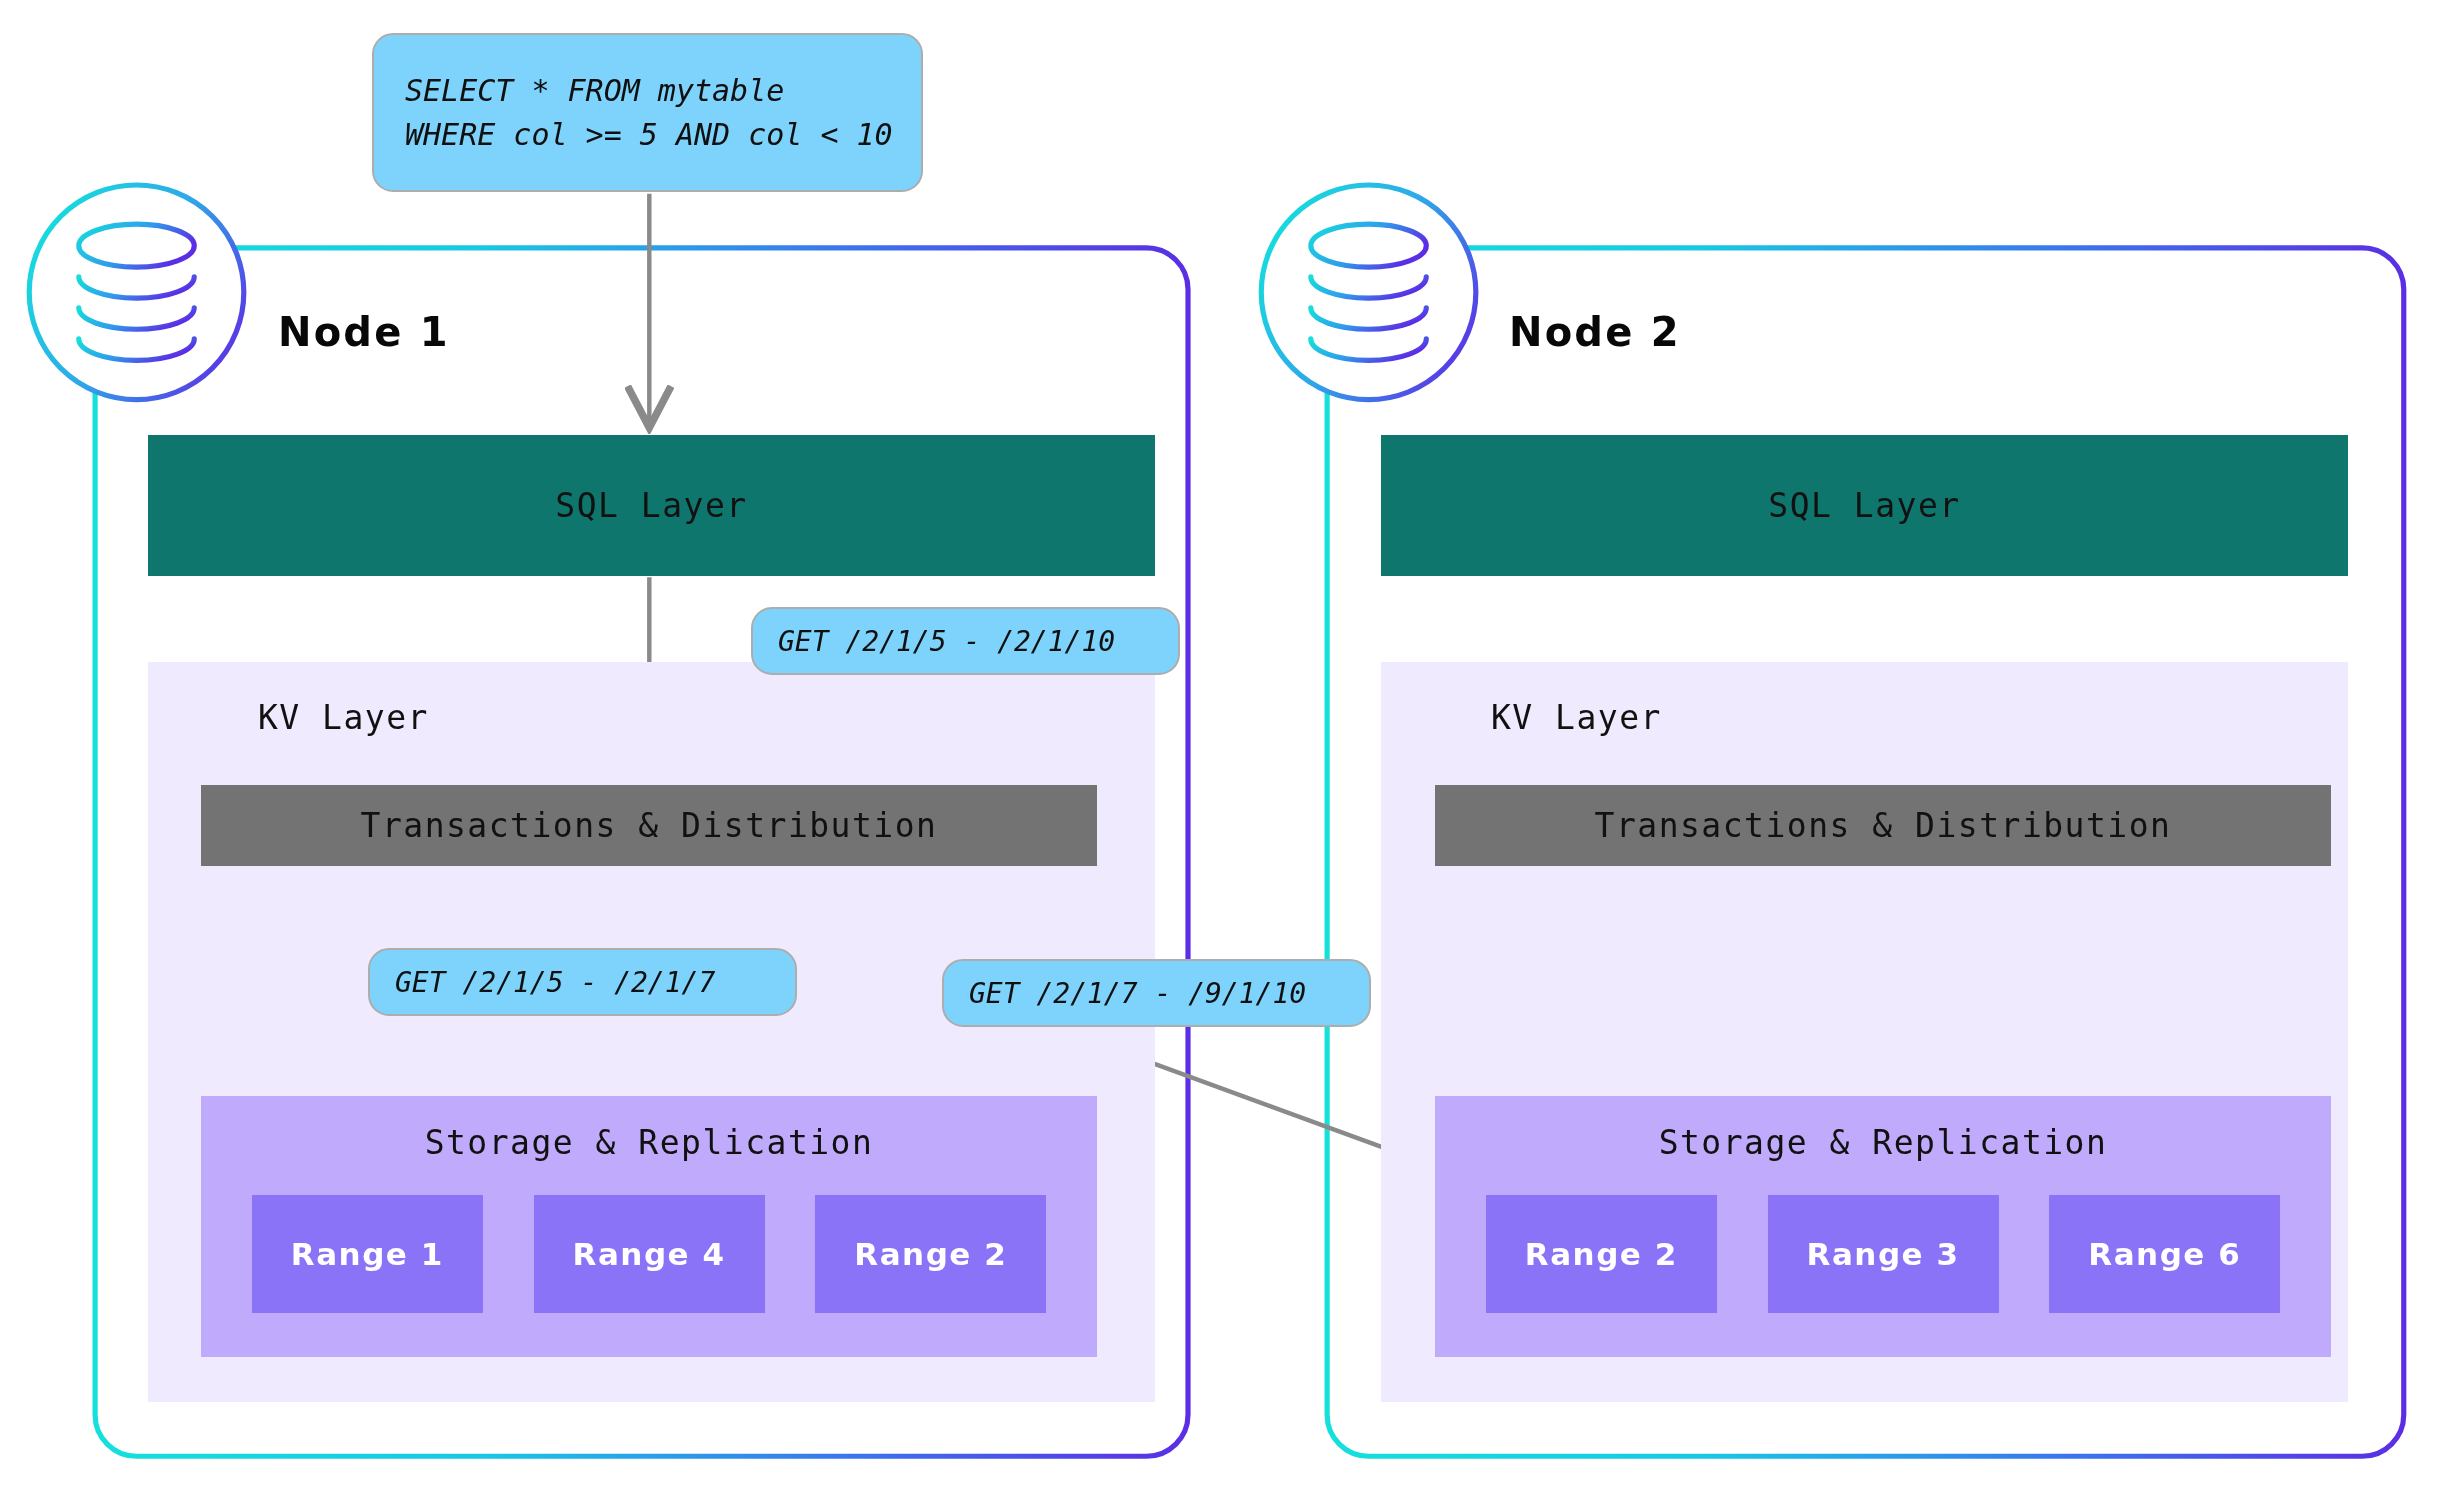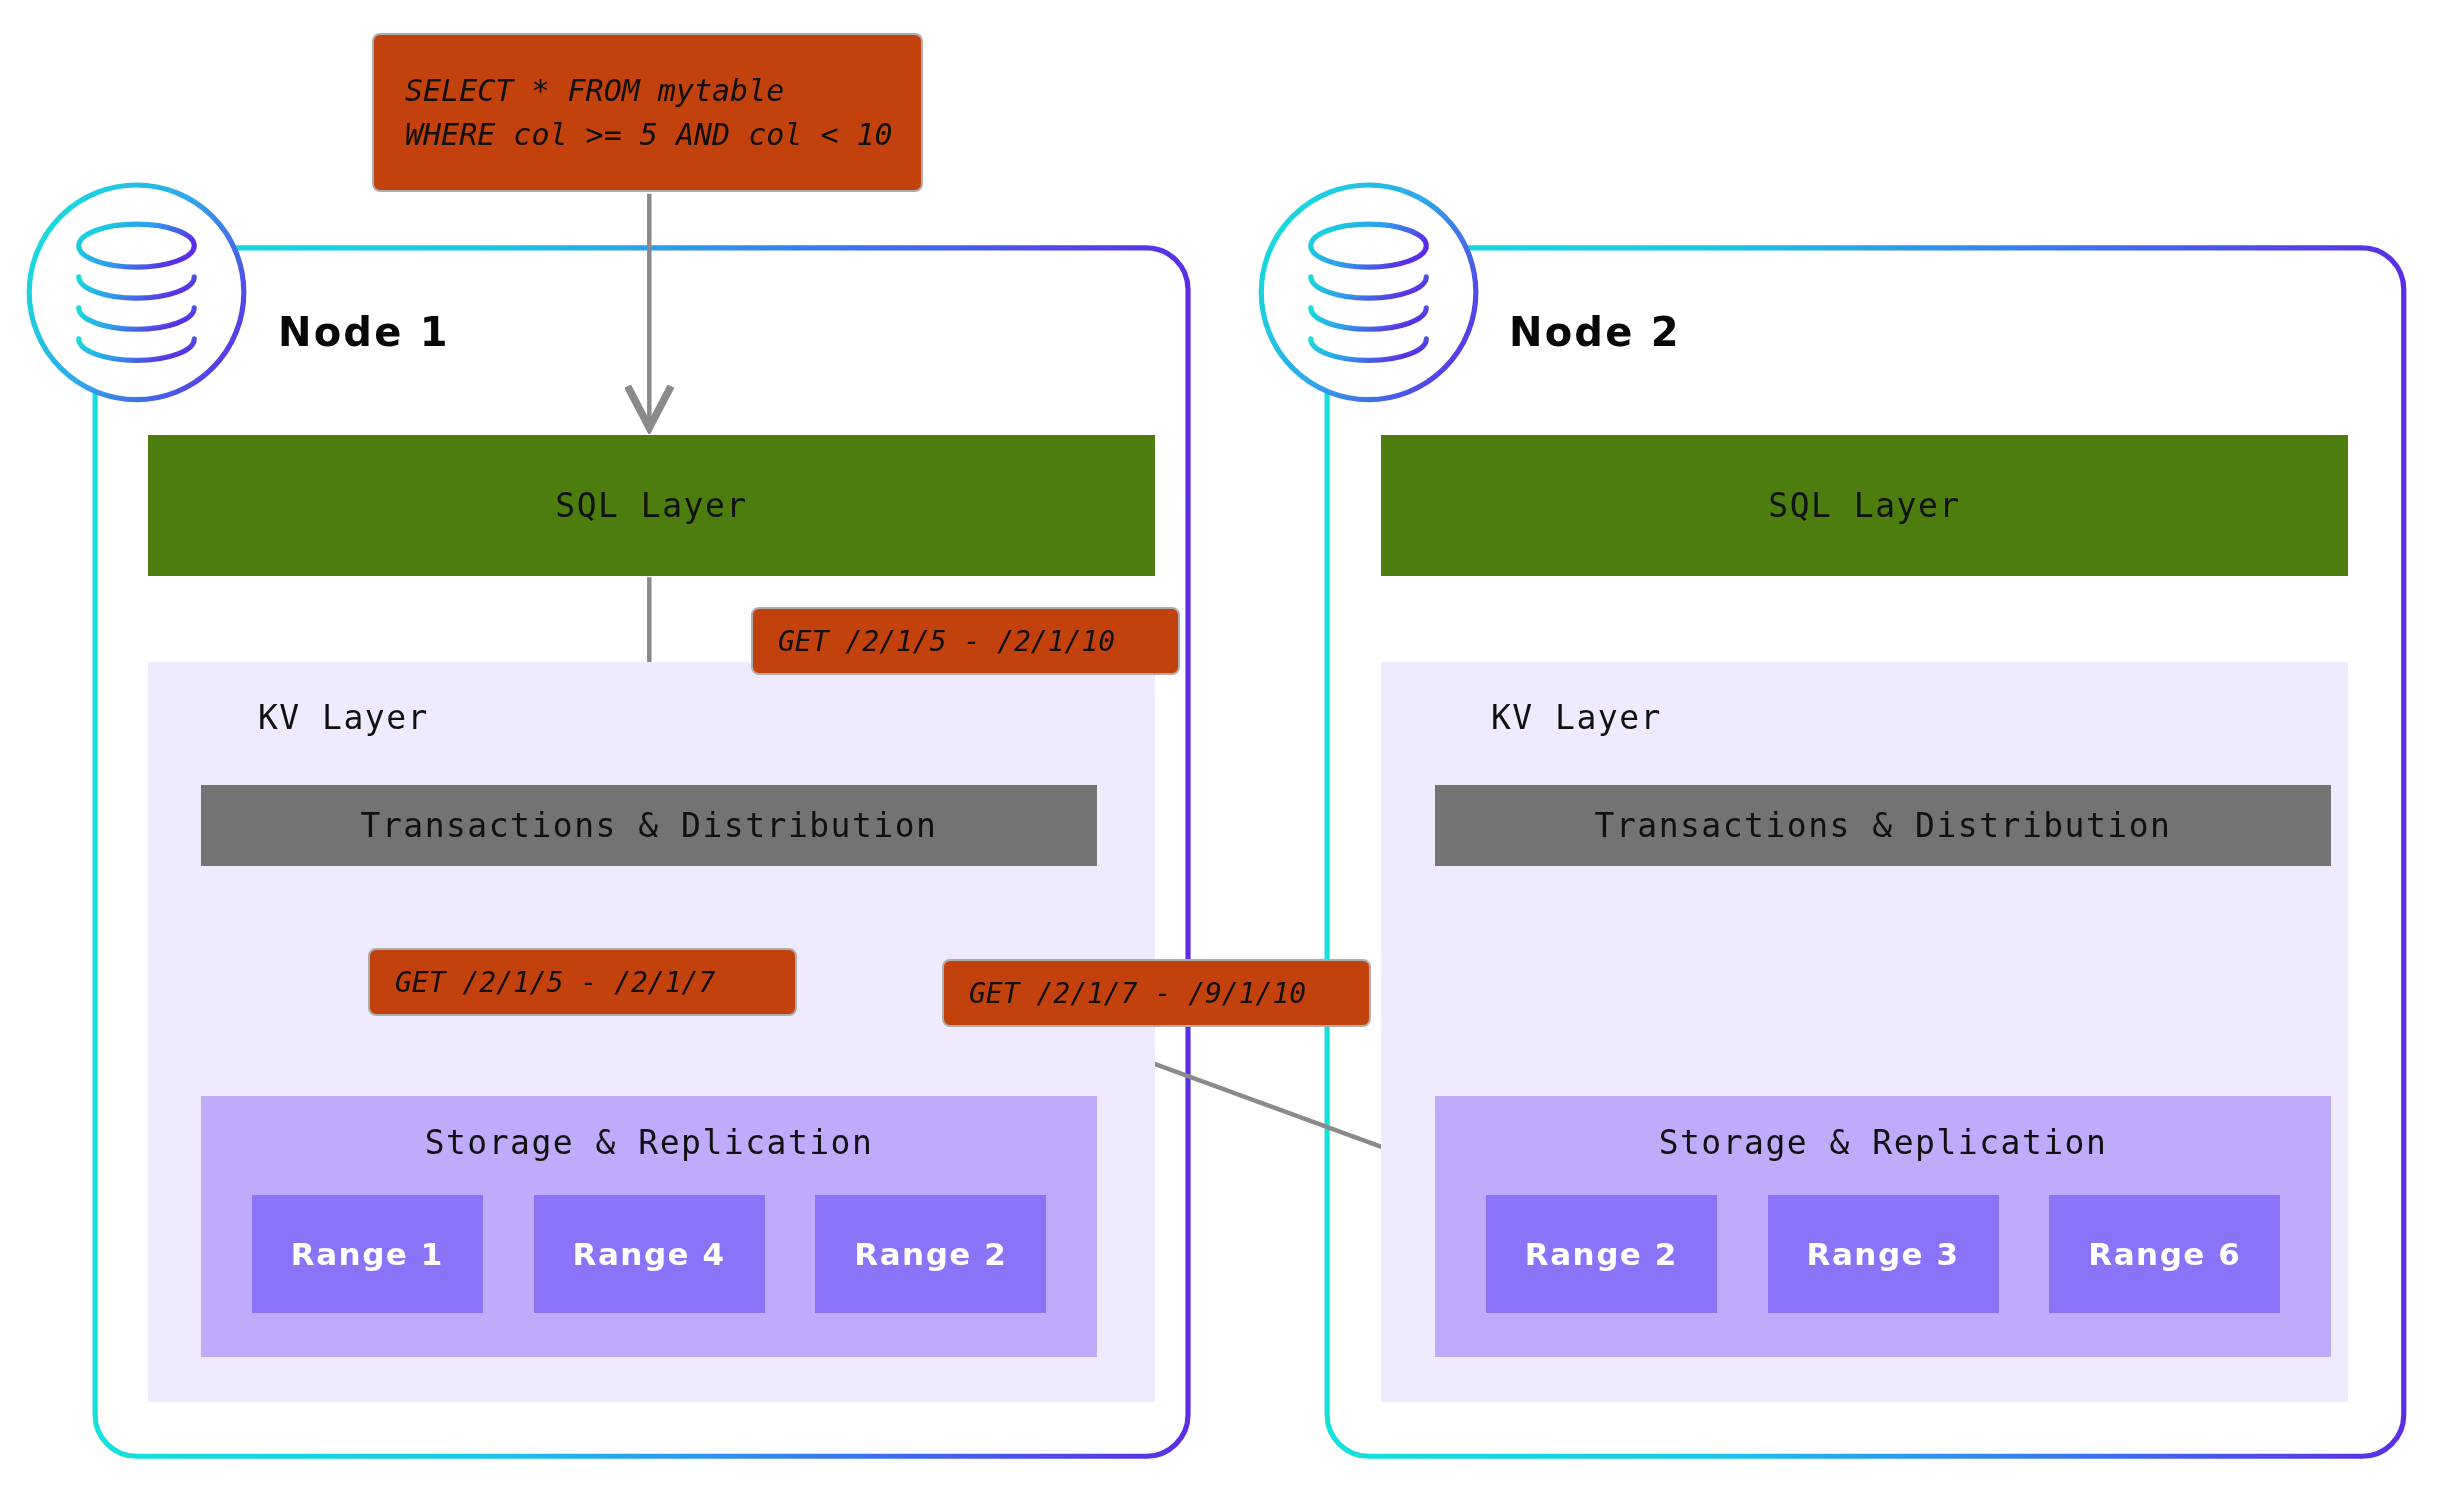--- a/index.html
+++ b/index.html
@@ -9,23 +9,23 @@
     -webkit-font-smoothing:antialiased;
   }
   .stage{position:absolute;left:0;top:0;width:2450px;height:1511px;}
 
   
   #wires{position:absolute;left:0;top:0;width:2450px;height:1511px;pointer-events:none;}
 
   
   .codebox{
     position:absolute;
-    background:#c2410c;
+    background:#7dd3fc;
     border:2.2px solid #ADADAD;
-    border-radius:8px;
+    border-radius:21px;
     box-sizing:border-box;
     font-family:"DejaVu Sans Mono", monospace;
     font-style:italic;
     color:#101010;
     white-space:pre;
     display:flex;align-items:center;
   }
   .query-box{
     left:372px;top:33px;width:551px;height:159px;
     font-size:30px;line-height:1.45;
@@ -50,21 +50,21 @@
     color:#080808;
     letter-spacing:2.2px;
     white-space:nowrap;
   }
   .node1-title{left:278px;top:309px;}
   .node2-title{left:1509px;top:309px;}
 
   
   .sql-layer{
     position:absolute;
-    background:#4d7c0f;
+    background:#0f766e;
     display:flex;align-items:center;justify-content:center;
     font-size:33px;color:#111;
     letter-spacing:1.5px;
     white-space:nowrap;
   }
   .sql1{left:148px;top:435px;width:1007px;height:141px;}
   .sql2{left:1381px;top:435px;width:967px;height:141px;}
 
   
   .kv-panel{

